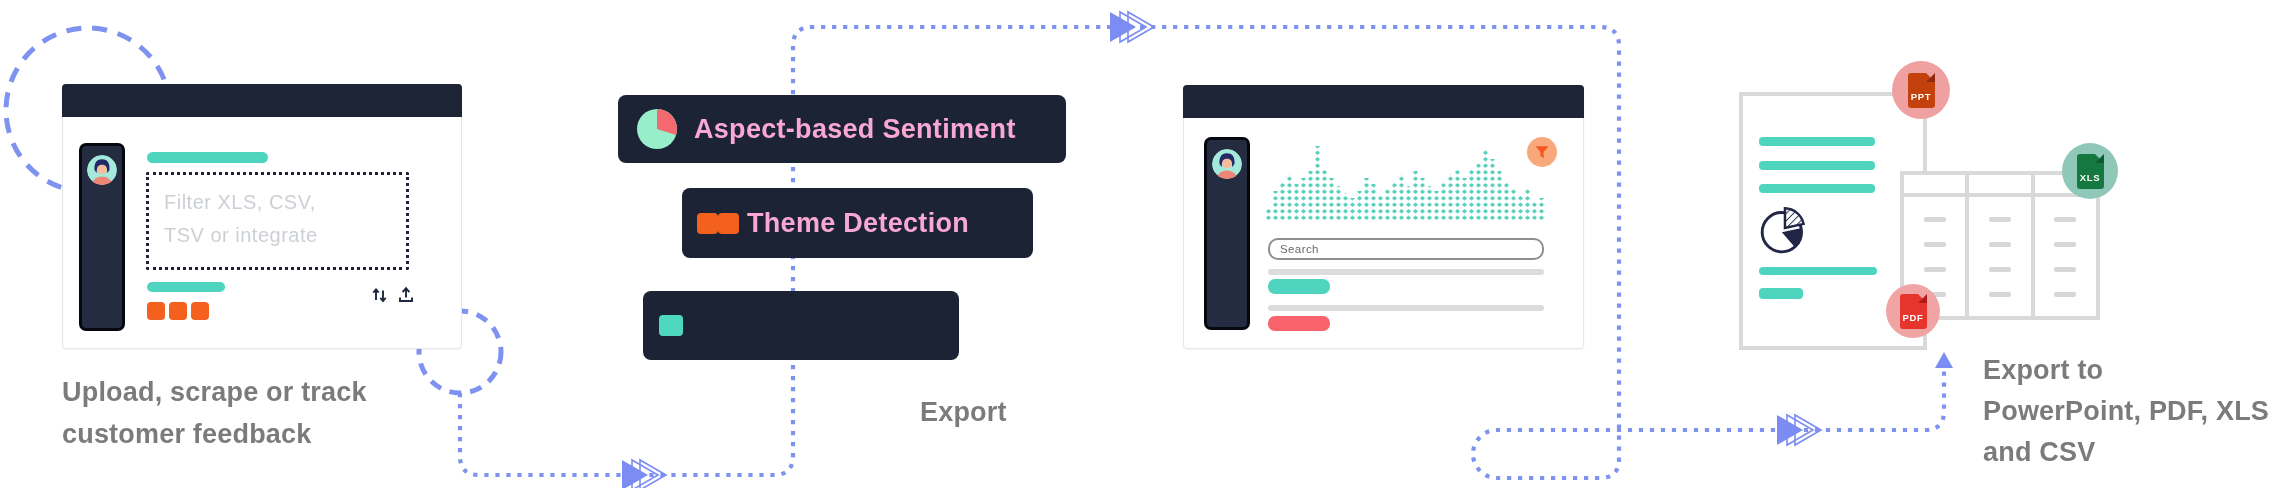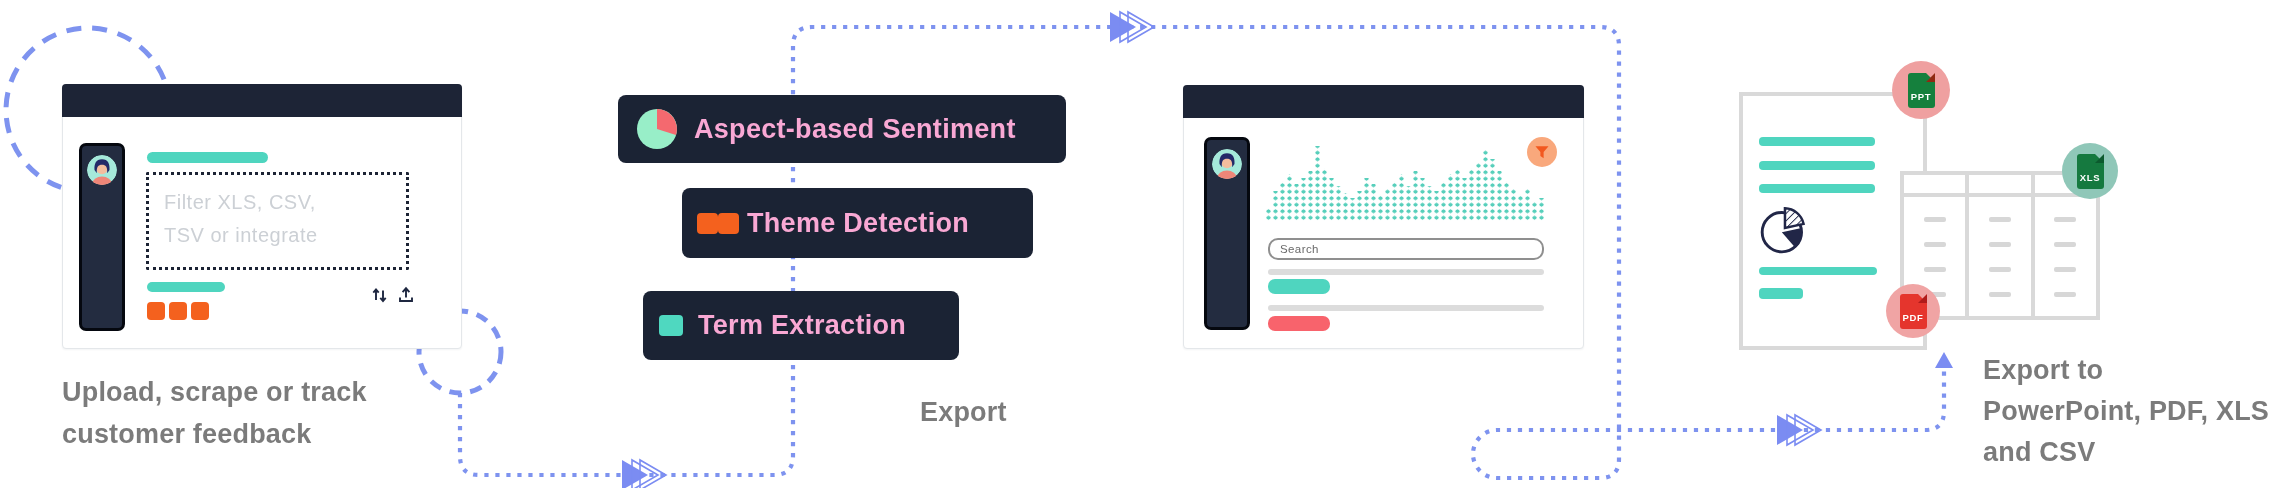--- a/index.html
+++ b/index.html
@@ -154,21 +154,20 @@
     </span>
     <span class="blabel">Aspect-based Sentiment</span>
   </div>
   <div class="badge" style="left:682px;top:188px;width:336px;height:70px;padding-left:15px;">
     <span class="badge-sq" style="width:21px;height:21px;background:#f4611e;"></span>
     <span class="badge-sq" style="width:21px;height:21px;background:#f4611e;"></span>
     <span class="blabel" style="margin-left:8px;">Theme Detection</span>
   </div>
   <div class="badge" style="left:643px;top:291px;width:300px;height:69px;padding-left:16px;gap:15px;">
     <span class="badge-sq" style="width:24px;height:21px;background:#4fd8c0;"></span>
-    <span class="blabel">Term Extraction</span>
   </div>
   <div class="caption" style="left:920px;top:391px;">Export</div>
 
   <div class="card" style="left:1183px;top:85px;width:399px;height:262px;">
     <div class="card-header"></div>
     <div class="mini-sidebar" style="left:20px;top:51px;width:46px;height:193px;">
       <span class="avatar">
         <svg width="30" height="30" viewBox="0 0 32 32">
           <defs>
               <clipPath id="avc2">
@@ -281,21 +280,21 @@
       <div class="tcol">
         <div class="thead"></div>
         <div class="tdash"></div>
         <div class="tdash"></div>
         <div class="tdash"></div>
         <div class="tdash"></div>
       </div>
     </div>
 
   <div class="file-badge" style="left:1892px;top:61px;width:58px;height:58px;background:#efa0a0;">
-    <div class="file" style="background:#15803d;--circlebg:#efa0a0;--folddark:#8f2a12;">
+    <div class="file" style="background:#c2410c;--circlebg:#efa0a0;--folddark:#8f2a12;">
       <span class="flabel">PPT</span>
     </div>
   </div>
   <div class="file-badge" style="left:2062px;top:143px;width:56px;height:56px;background:#8fc7b8;">
     <div class="file" style="background:#15793f;--circlebg:#8fc7b8;--folddark:#0c5a2e;">
       <span class="flabel">XLS</span>
     </div>
   </div>
   <div class="file-badge" style="left:1886px;top:284px;width:54px;height:54px;background:#f0a4a4;">
     <div class="file" style="background:#e5352d;--circlebg:#f0a4a4;--folddark:#b01b1a;">

